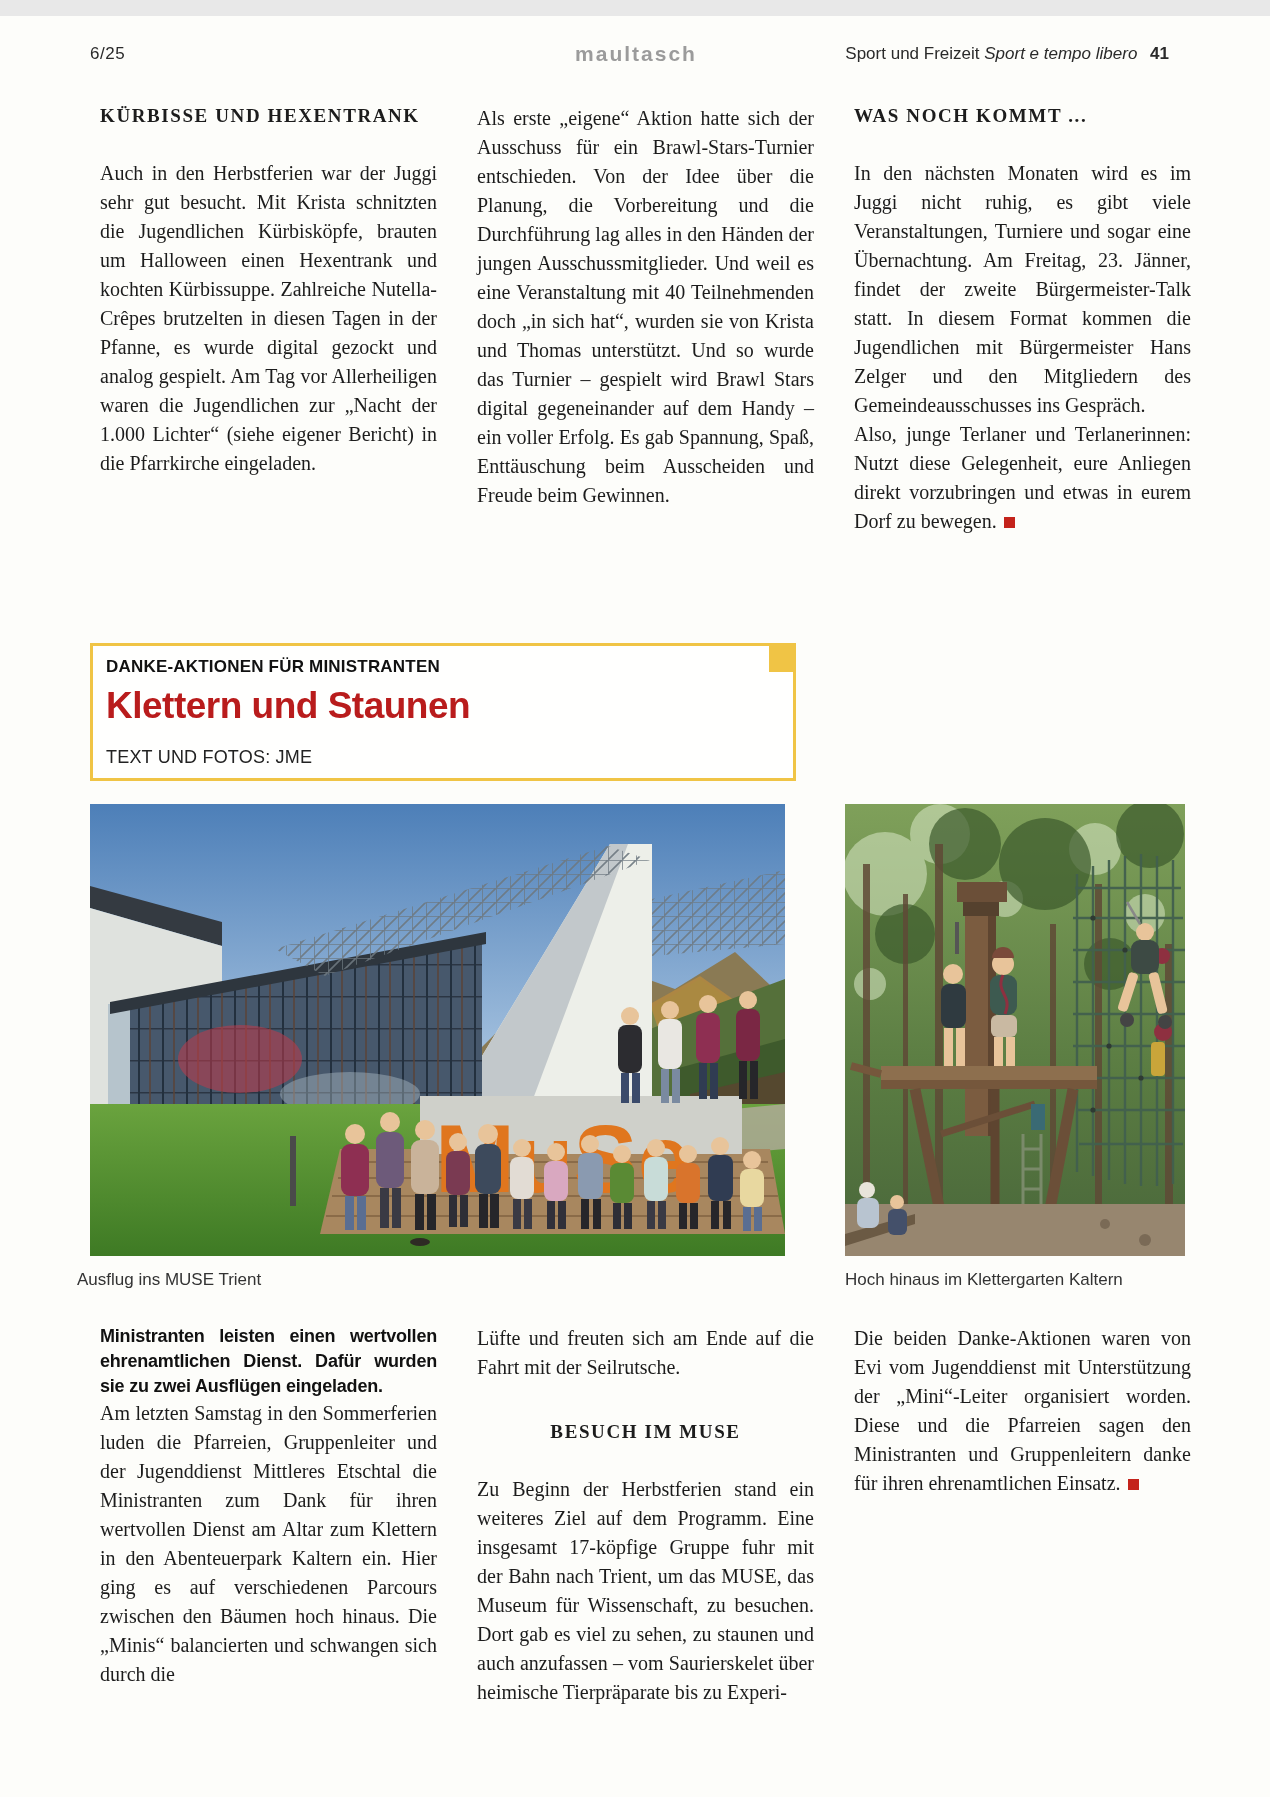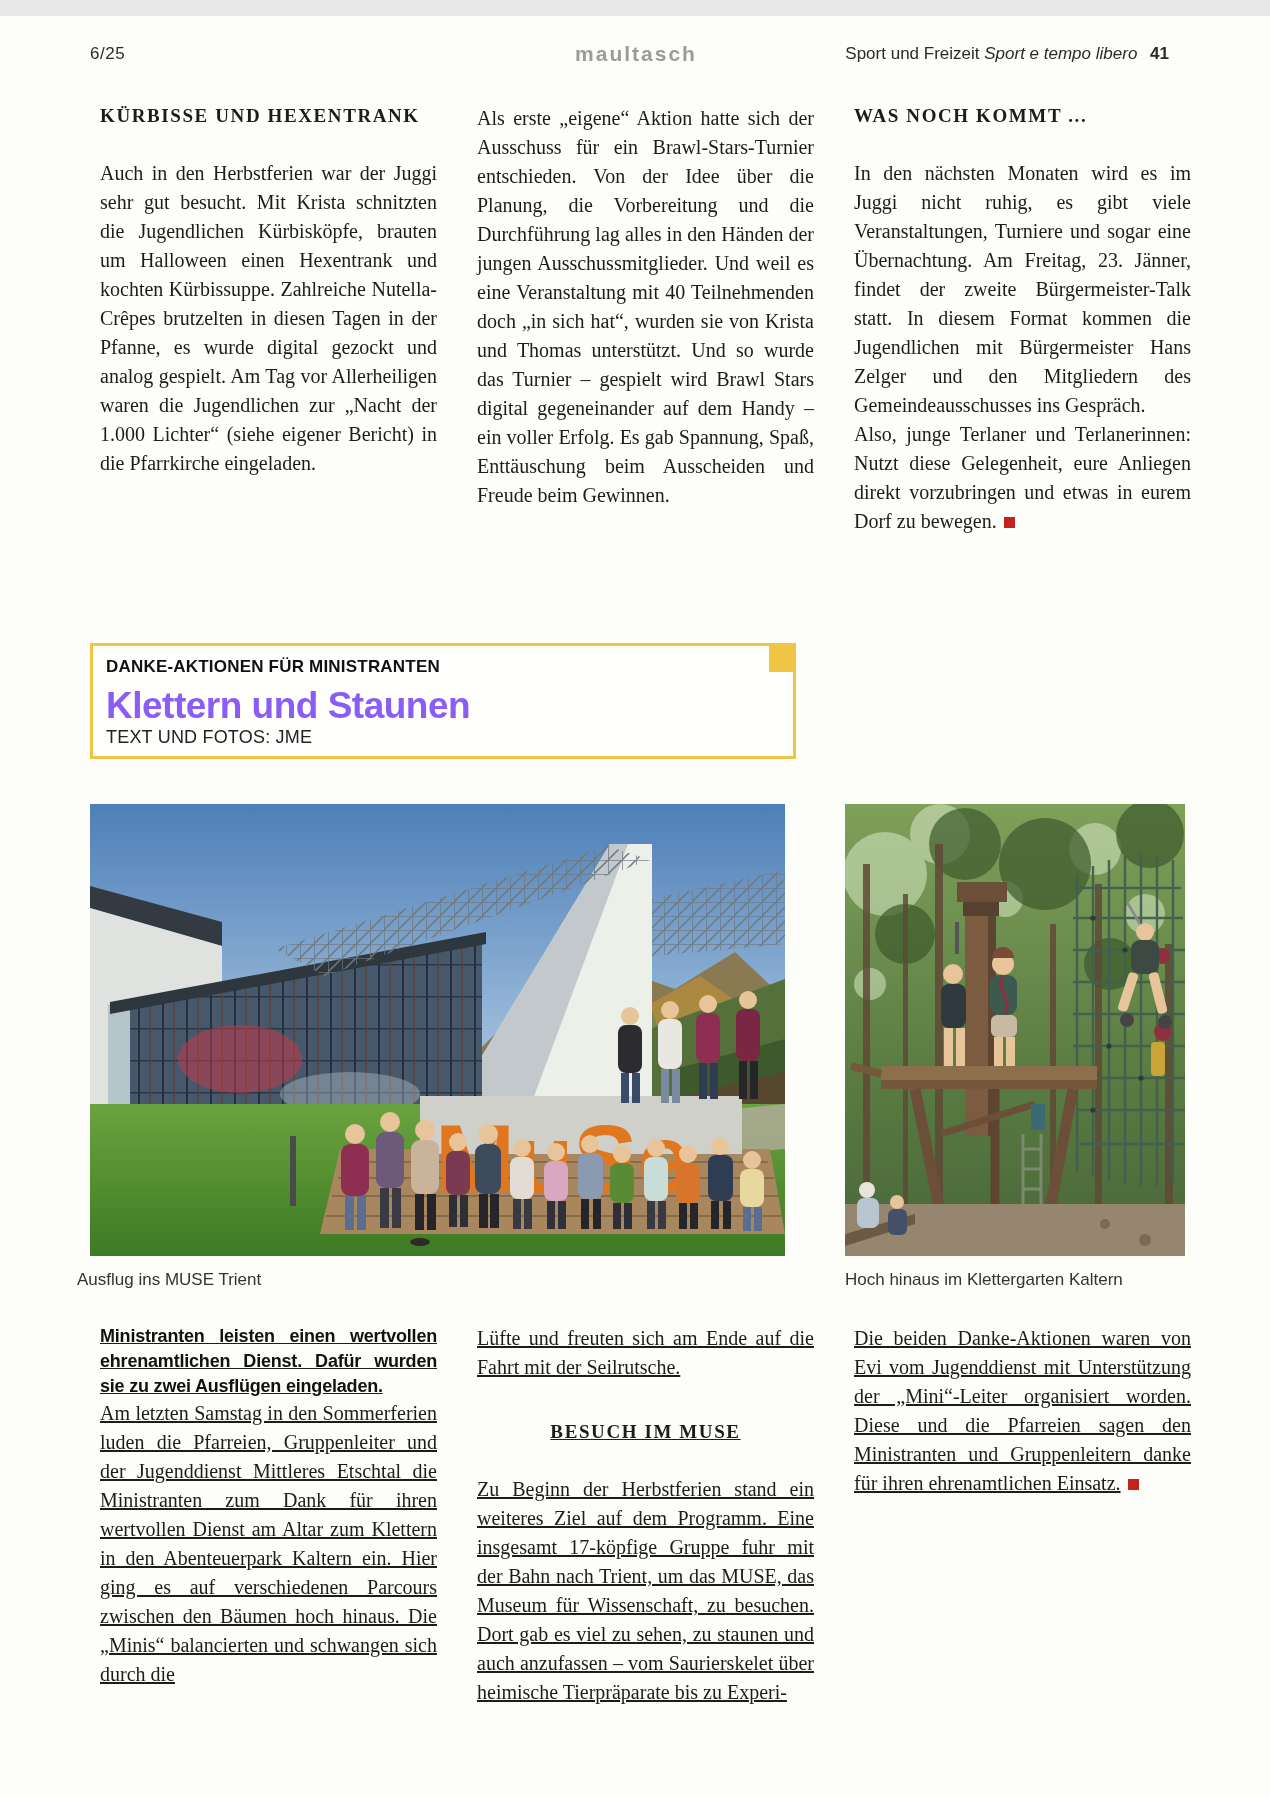--- a/index.html
+++ b/index.html
@@ -15,40 +15,40 @@
   .issue { position:absolute; left:0; top:2px; letter-spacing:.5px; }
   .logo { position:absolute; left:50%; transform:translateX(-50%); top:0;
     font-size:21px; font-weight:bold; letter-spacing:2px; color:#9b9b9b; }
   .section-head { position:absolute; right:13px; top:2px; }
   .section-head .it { font-style:italic; }
   .section-head .pagenum { font-weight:bold; margin-left:8px; }
   
   .cols { position:absolute; left:100px; width:1092px; display:grid;
     grid-template-columns:repeat(3,337px); column-gap:40px; }
   .cols-top { top:88px; }
-  .cols-bottom { top:1308px;text-decoration:underline; }
+  .cols-bottom { top:1308px; }
   .col { font-size:20px; line-height:29px; text-align:justify; }
   .runhead { font-family:"Liberation Serif", serif; font-size:19px; font-weight:bold;
     letter-spacing:1.6px; text-align:left; line-height:24px; margin-bottom:31px; }
   .col p { margin:0; }
   .endmark { display:inline-block; width:11px; height:11px; background:#c4231b;
     margin-left:7px; }
   .intro { font-family:"Liberation Sans", sans-serif; font-weight:bold;
     font-size:18px; line-height:25px; letter-spacing:-.2px; text-align:justify;
     margin-bottom:40px; color:#111; }
   .subhead2 { margin-top:38px; margin-bottom:31px;text-align:center; }
   
-  .feature-box { position:absolute; left:90px; top:627px; width:706px; height:116px;
+  .feature-box { position:absolute; left:90px; top:627px; width:706px; height:138px;
     border:3px solid #f0c445; background:#fffffe; padding:11px 20px 10px 13px;
     display:flex; flex-direction:column; font-family:"Liberation Sans", sans-serif; }
   .corner-tab { position:absolute; top:-3px; right:-3px; width:27px; height:29px;
     background:#f0c445; }
   .kicker { font-size:17px; font-weight:bold; letter-spacing:.2px; color:#111; }
   .feature-title { font-size:37px; font-weight:bold; letter-spacing:-.5px;
-    color:#8b5cf6; margin-top:8px; }
+    color:#b91c1c; margin-top:8px; }
   .byline { font-size:18px; color:#222; margin-top:auto; letter-spacing:.2px; }
   
   .photo { position:absolute; top:788px; height:452px; overflow:hidden; }
   .photo svg { display:block; }
   .photo-left { left:90px; width:695px; }
   .photo-right { left:845px; width:340px; }
   .caption { position:absolute; top:1254px; font-family:"Liberation Sans", sans-serif;
     font-size:17px; color:#333; }
   .caption-left { left:77px; }
   .caption-right { left:845px; }

